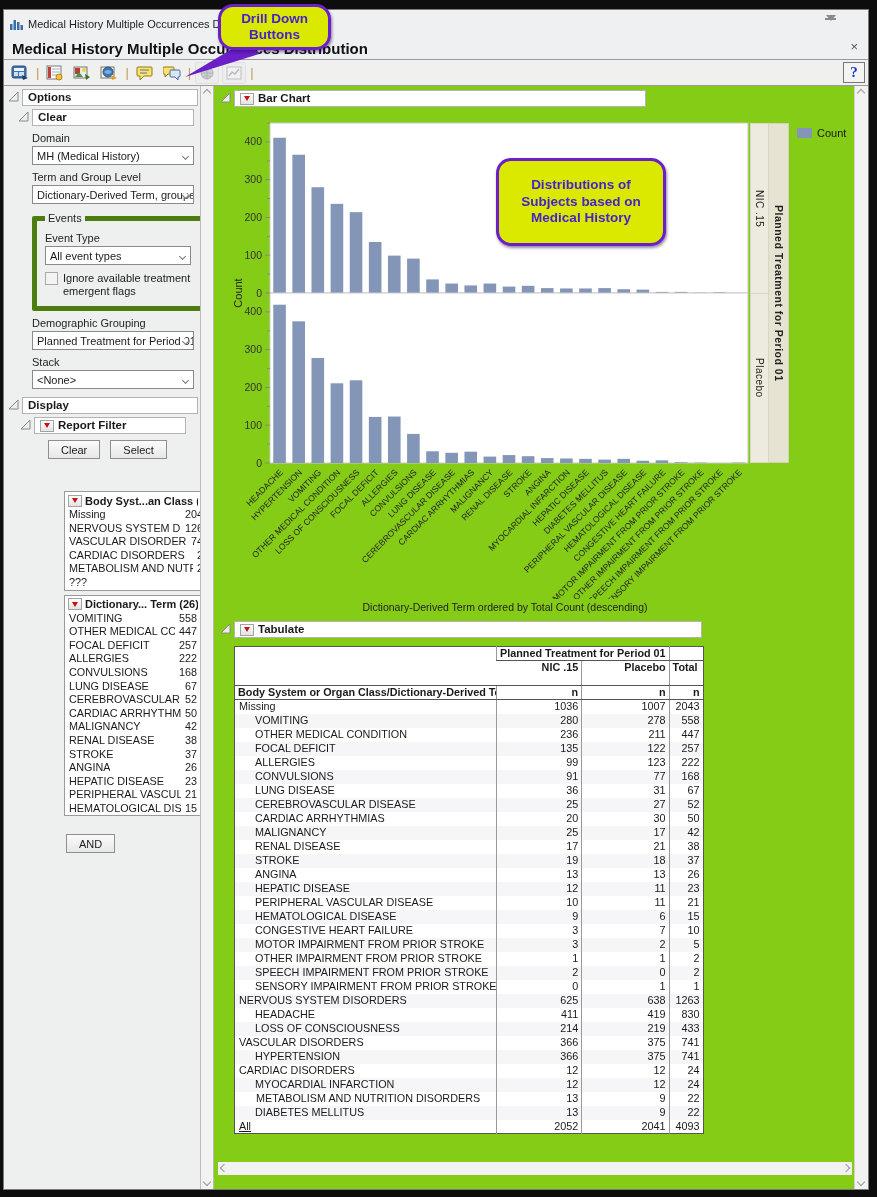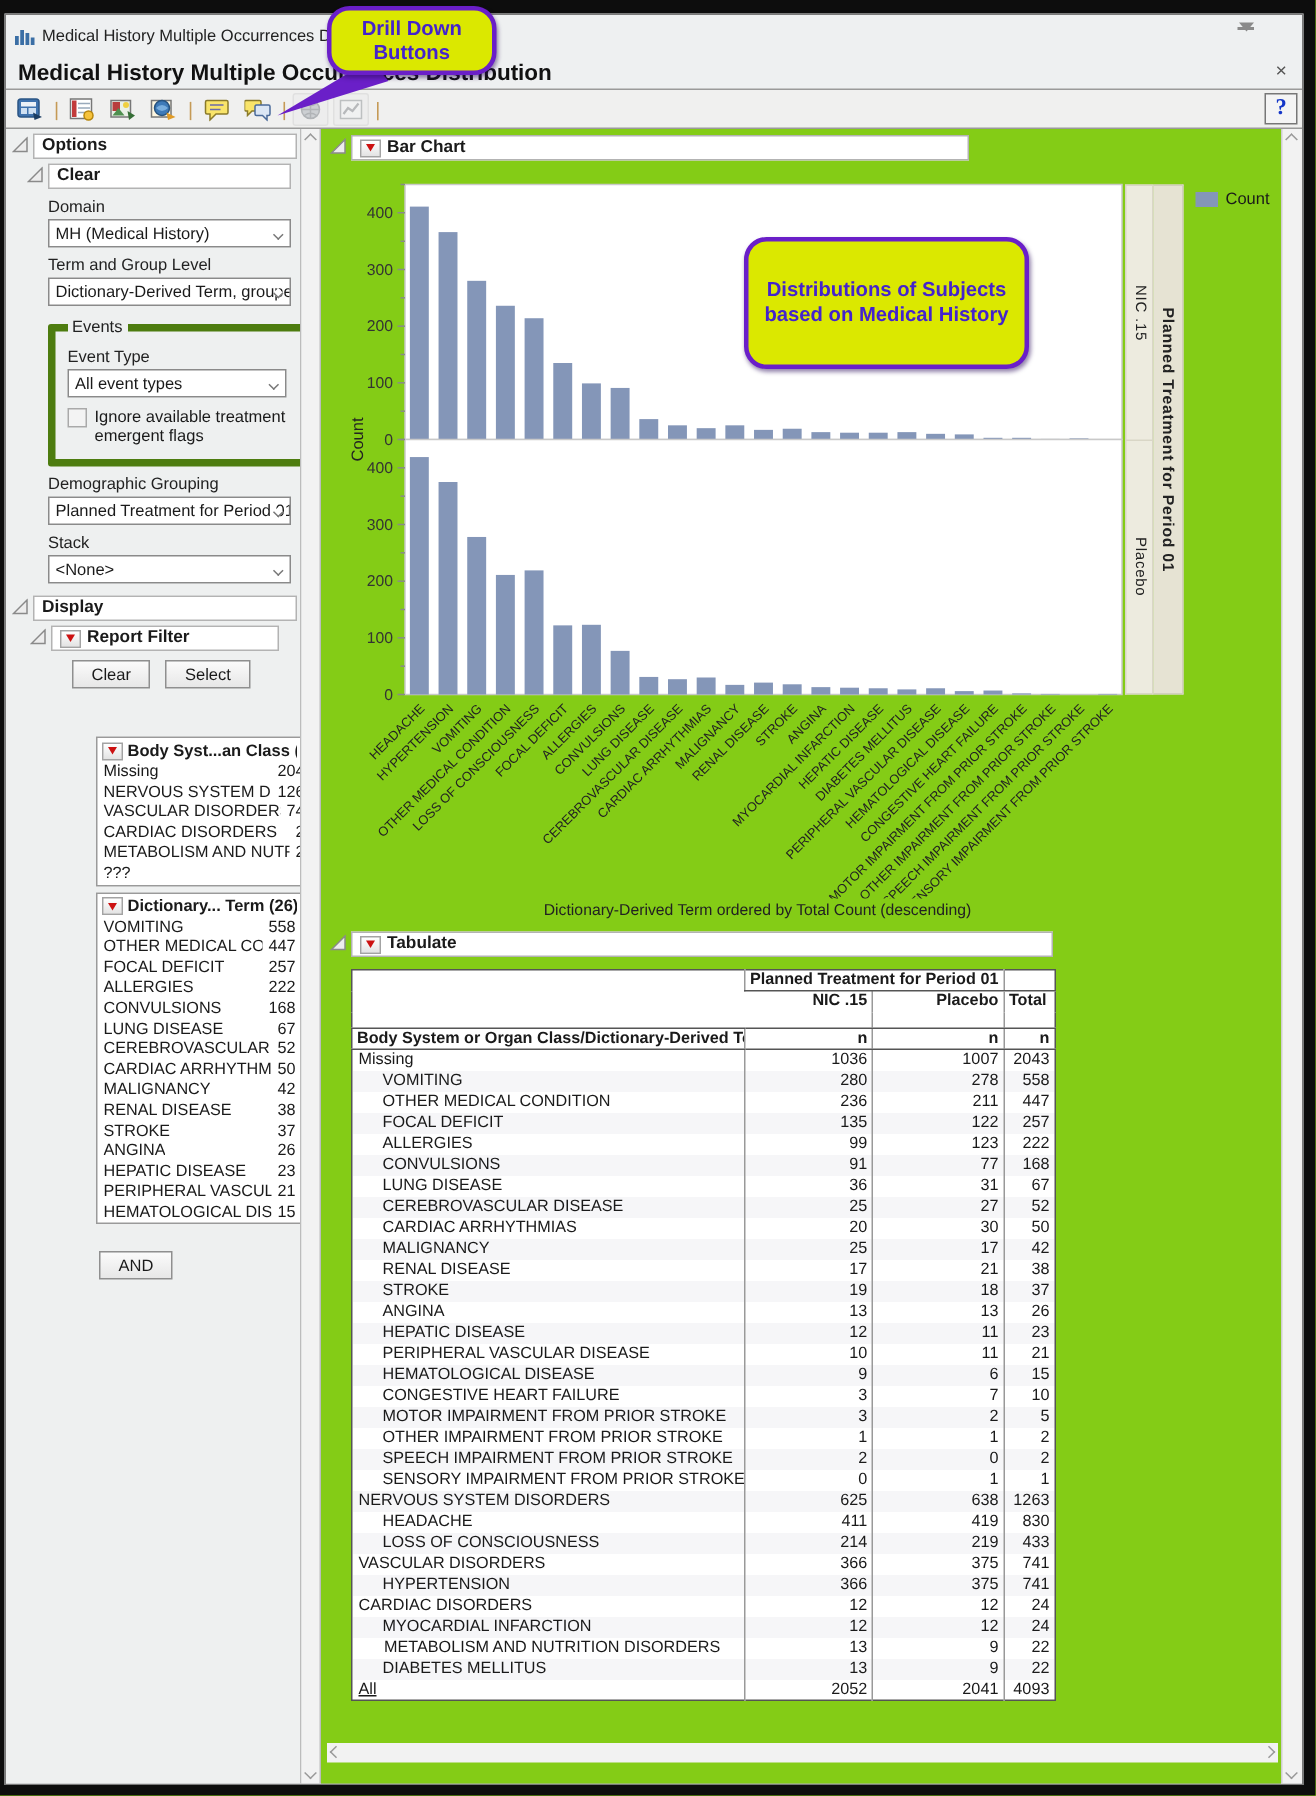--- a/index.html
+++ b/index.html
@@ -101,21 +101,21 @@
 
   
   .main-hscroll { position:absolute; left:4px; right:2px; bottom:14px; height:13px; background:#f2f2f2; }
   
   .statusbar { height:19px; border-top:1px solid #9a9a9a; background:#f0f0f0; display:flex; align-items:center; justify-content:flex-end; padding-right:8px; }
   .statusbar a { color:#0645c8; text-decoration:underline; font-size:11px; }
 
   
   .callout { position:absolute; background:#dbe800; border:3.5px solid #6a1fc8; border-radius:15px; color:#4423cd; font-weight:bold; text-align:center; display:flex; align-items:center; justify-content:center; box-shadow:1px 2px 3px rgba(40,10,90,.5); z-index:30; }
   .callout-1 { left:218px; top:4px; width:113px; height:46px; font-size:13.5px; line-height:1.18; padding:2px 8px; }
-  .callout-2 { left:496px; top:158px; width:190px; height:88px; font-size:13.5px; line-height:1.25; padding:2px 10px; }
+  .callout-2 { left:496px; top:158px; width:170px; height:88px; font-size:13.5px; line-height:1.25; padding:2px 10px; }
   .arrow-layer { position:absolute; left:0; top:0; width:877px; height:1197px; pointer-events:none; z-index:25; }
 </style>
 </head>
 <body>
 
 <div class="window">
 
   <div class="tabstrip">
     <div class="tab">
       <span class="tab-icon">

